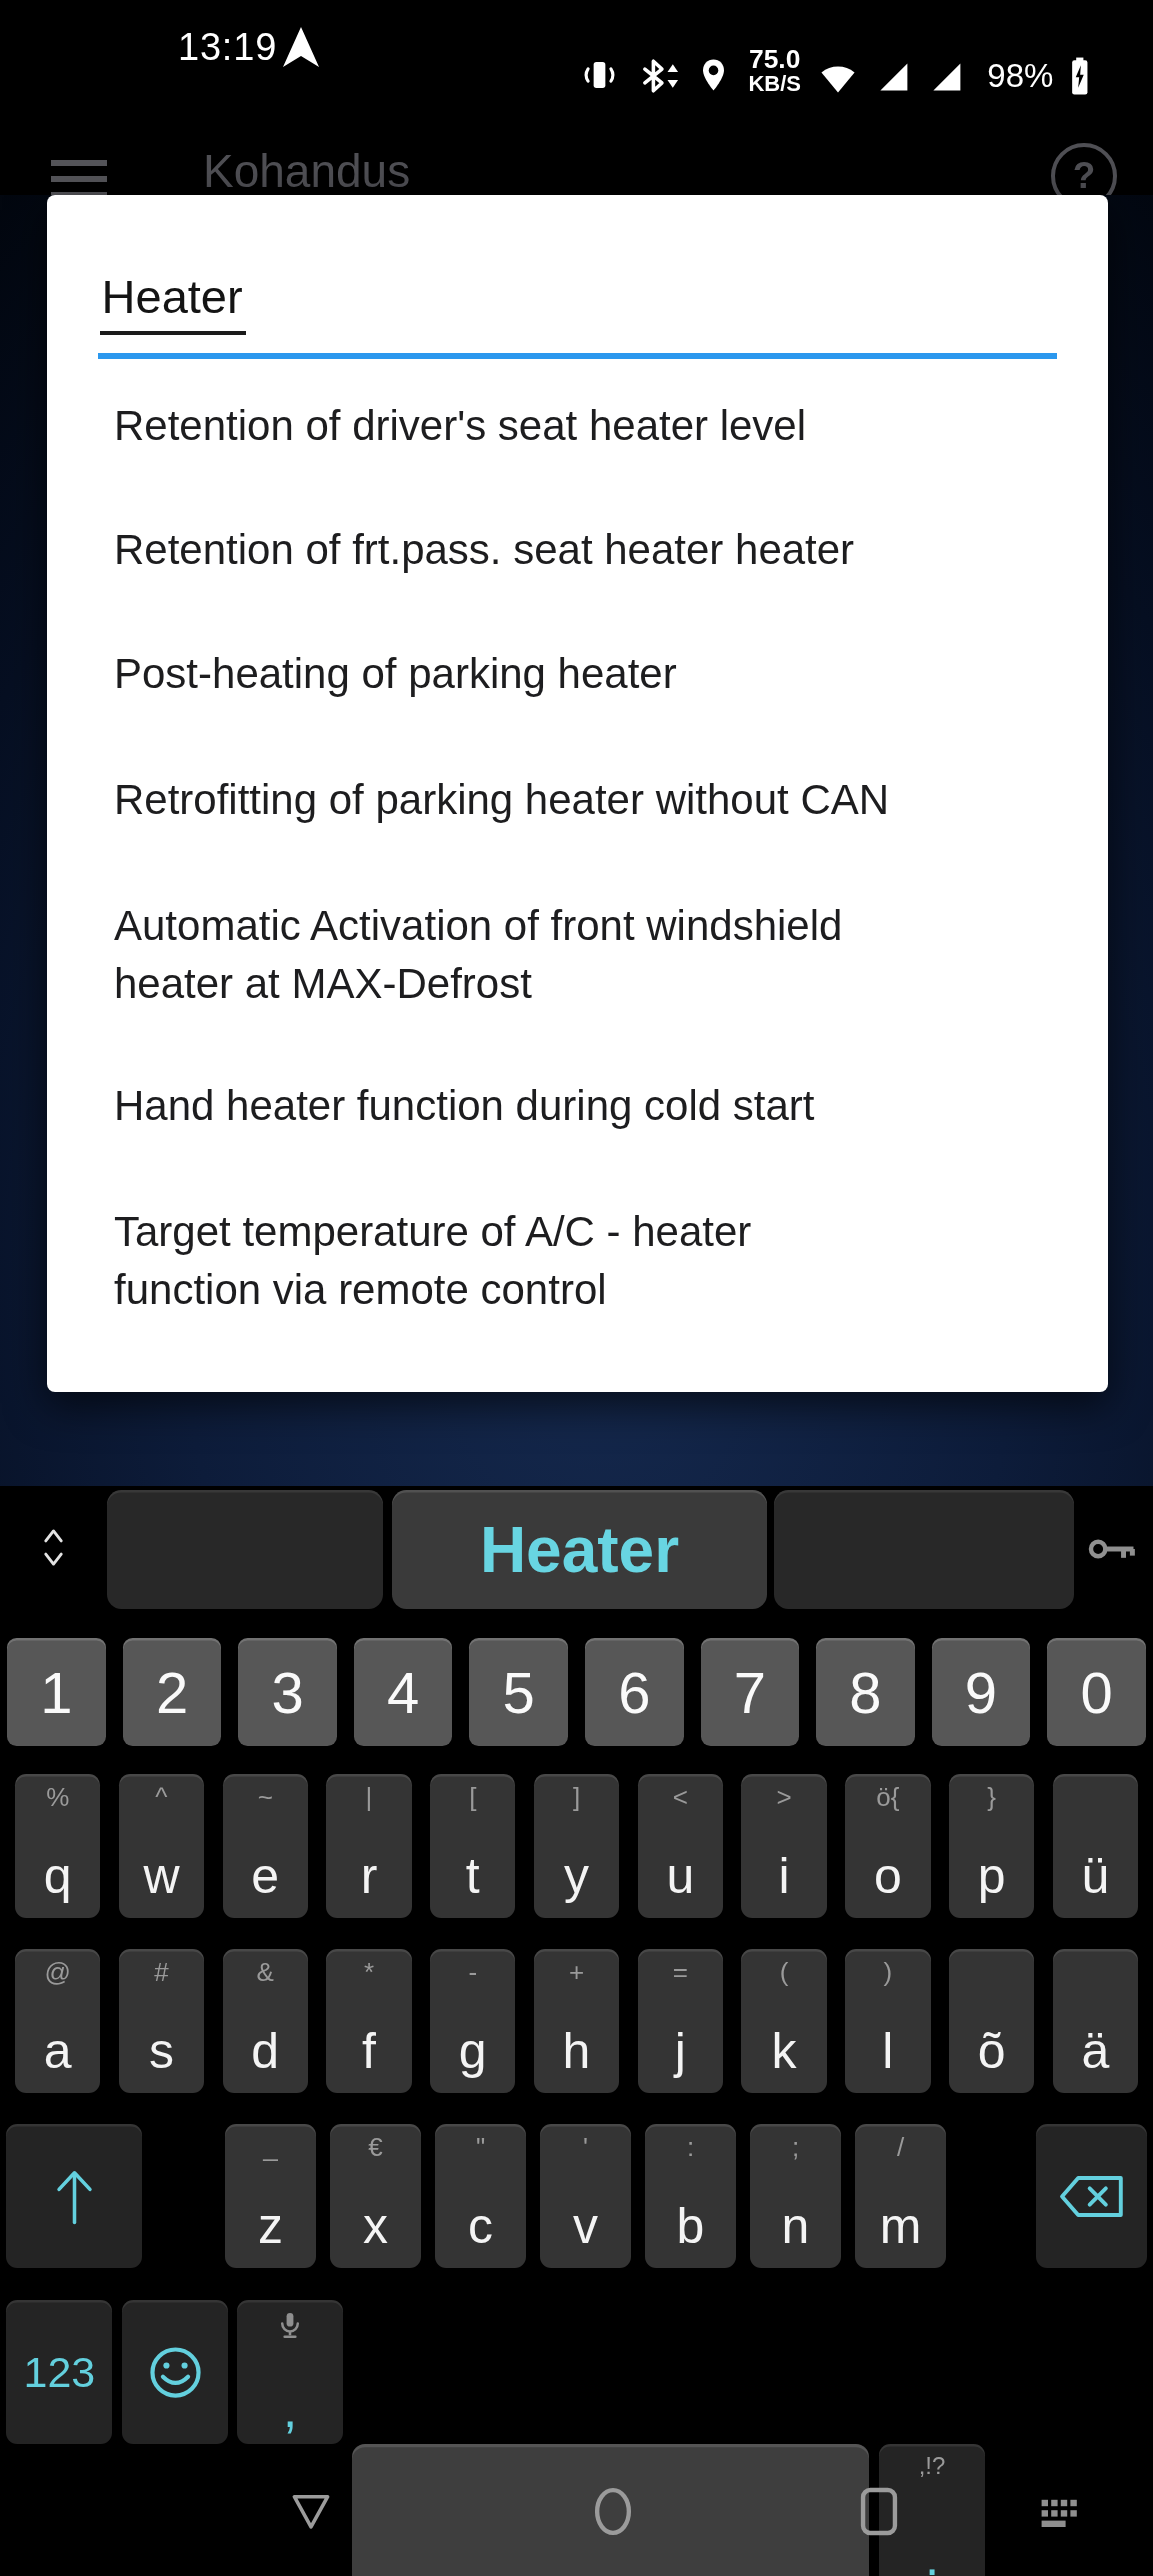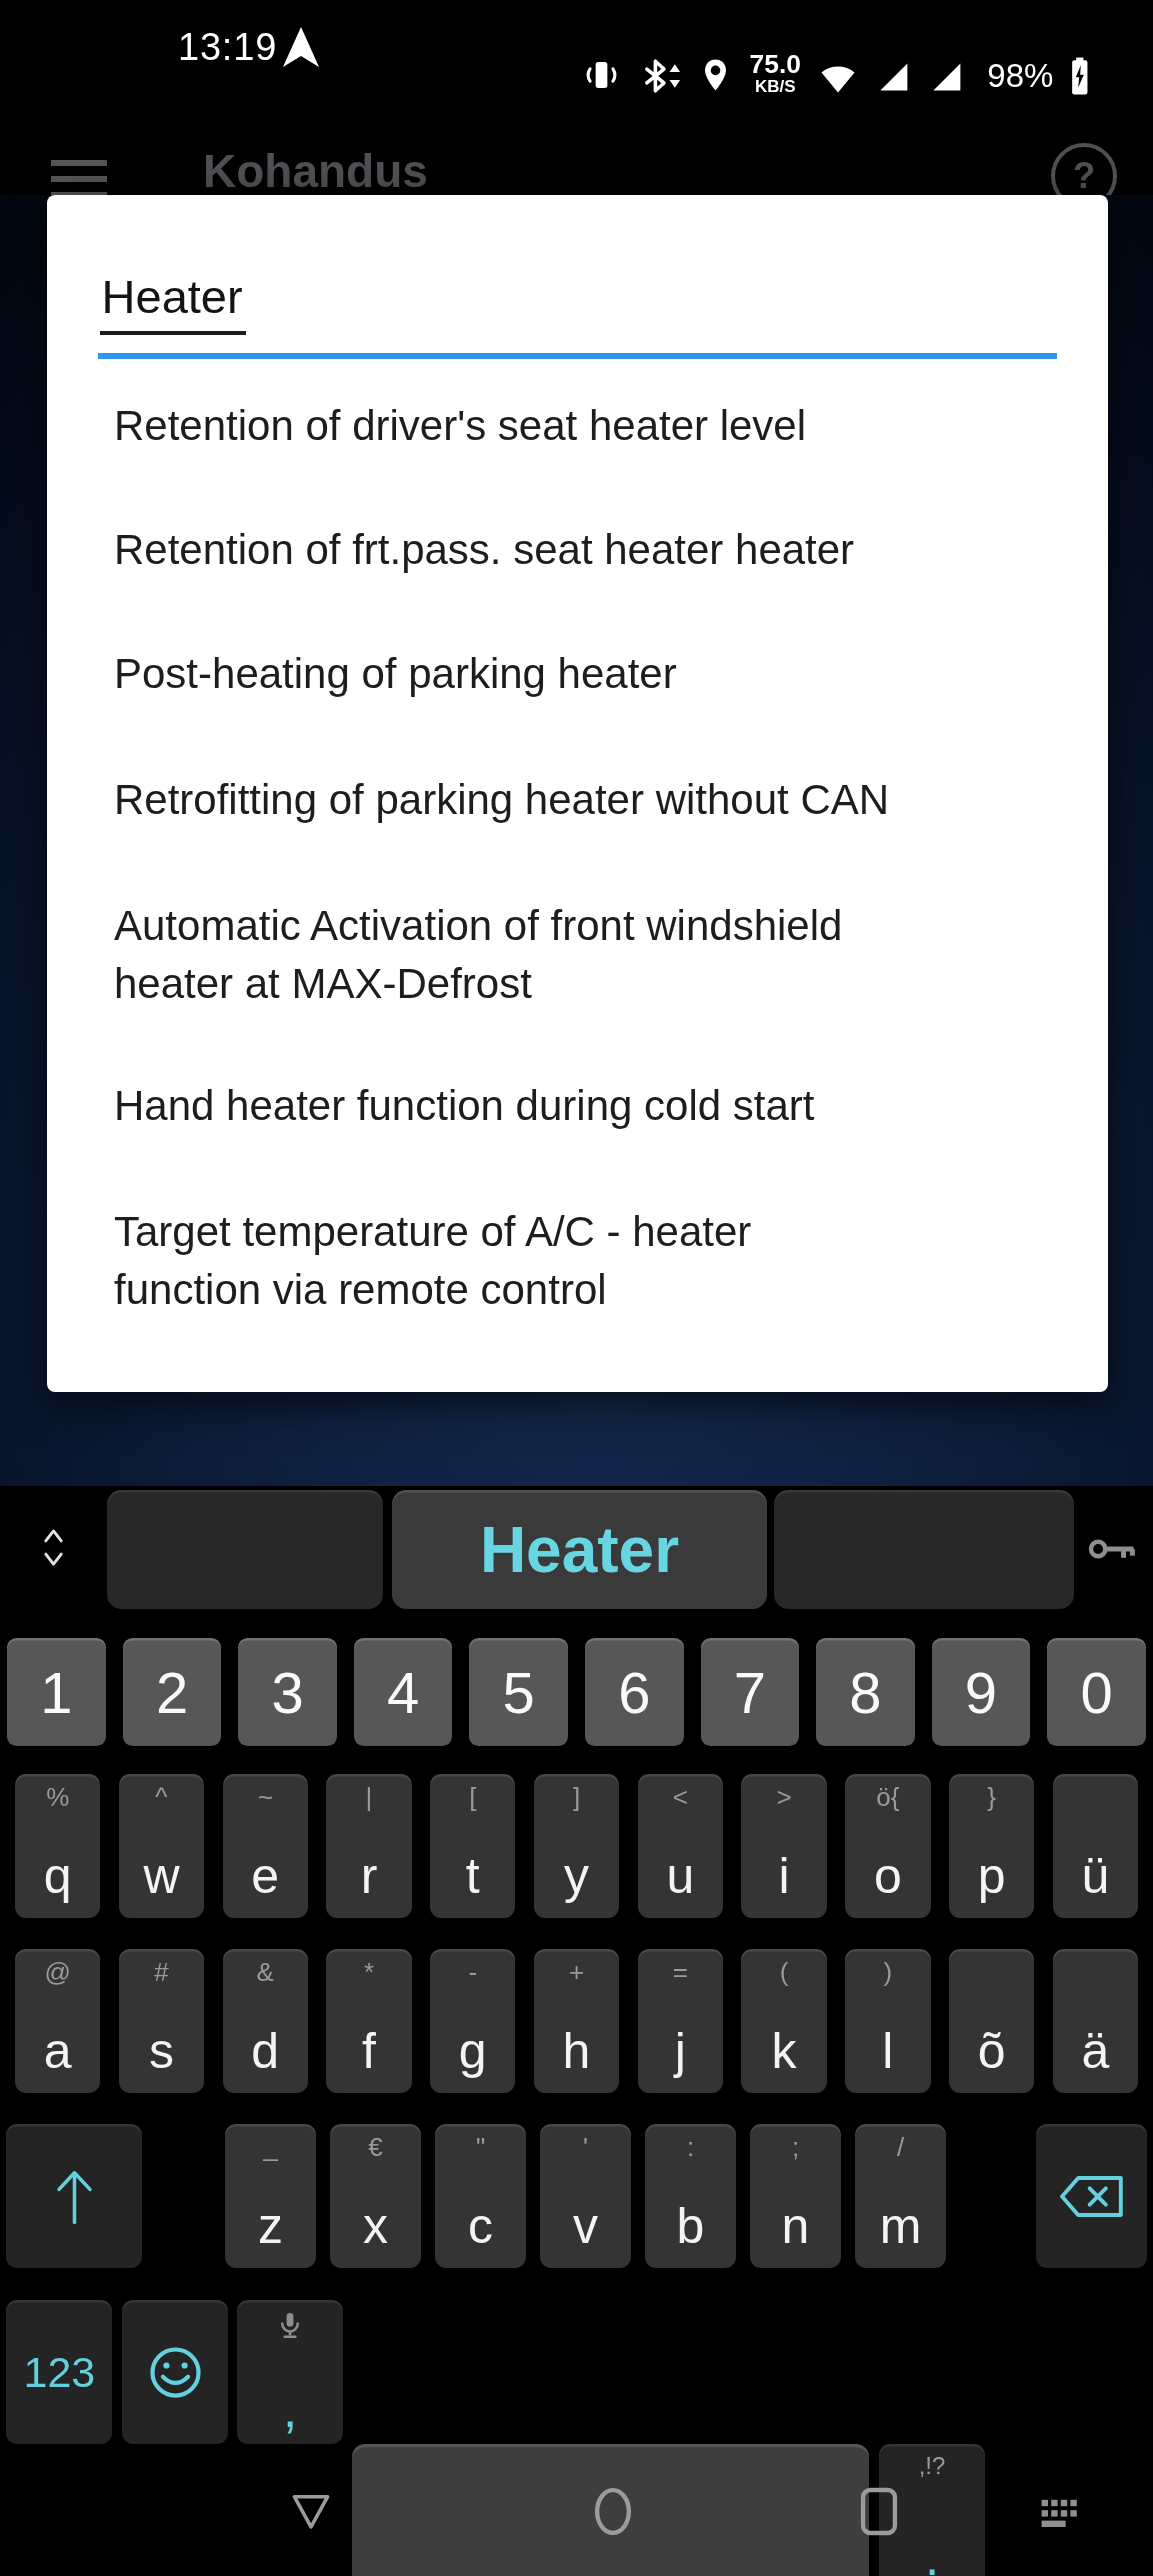--- a/index.html
+++ b/index.html
@@ -6,28 +6,28 @@
   html,body { background:#000; }
   body { font-family:"Liberation Sans", sans-serif; }
   .screen { position:relative; width:1153px; height:2576px; background:#000; overflow:hidden; }
 
   
   .sb-left { position:absolute; left:178px; top:0; height:95px; display:flex; align-items:center; }
   .sb-time { color:#fff; font-size:38px; letter-spacing:0.8px; }
   .sb-right { position:absolute; right:62px; top:0; height:95px; display:flex; align-items:flex-end; gap:16px; }
   .speed { color:#fff; text-align:center; font-weight:700; line-height:1.02; }
   .speed .v { font-size:26.4px; display:block; }
-  .speed .u { font-size:17px; display:block; }
+  .speed .u { font-size:22px; display:block; }
   .sb-batt-pct { color:#fff; font-size:33px; margin-left:6.4px; }
 
   
   .hamburger { position:absolute; left:51px; top:160px; width:56px; height:38px;
     display:flex; flex-direction:column; justify-content:space-between; }
   .hamburger i { display:block; height:6.4px; background:#55555a; }
-  .app-title { position:absolute; left:203px; top:144px; font-size:46px; font-weight:700; color:#4f4f54; }
+  .app-title { position:absolute; left:203px; top:144px; font-size:46px; font-weight:400; color:#4f4f54; }
   .help-bubble { position:absolute; left:1051px; top:143px; width:66px; height:66px; border:4.8px solid #4f4f54;
     border-radius:50%; color:#4f4f54; font-size:37px; font-weight:700; display:flex; align-items:center; justify-content:center; }
 
   
   .backdrop { position:absolute; left:0; top:195px; width:1153px; height:1291px;
     background:radial-gradient(95% 115% at 52% 86%, #15294e 0%, #0d1c3a 38%, #060f22 68%, #010409 100%); }
 
   
   .dialog { position:absolute; left:47px; top:195px; width:1061px; height:1197px; background:#fff;
     border-radius:8px; box-shadow:0 13px 40px rgba(0,0,0,.65); }

